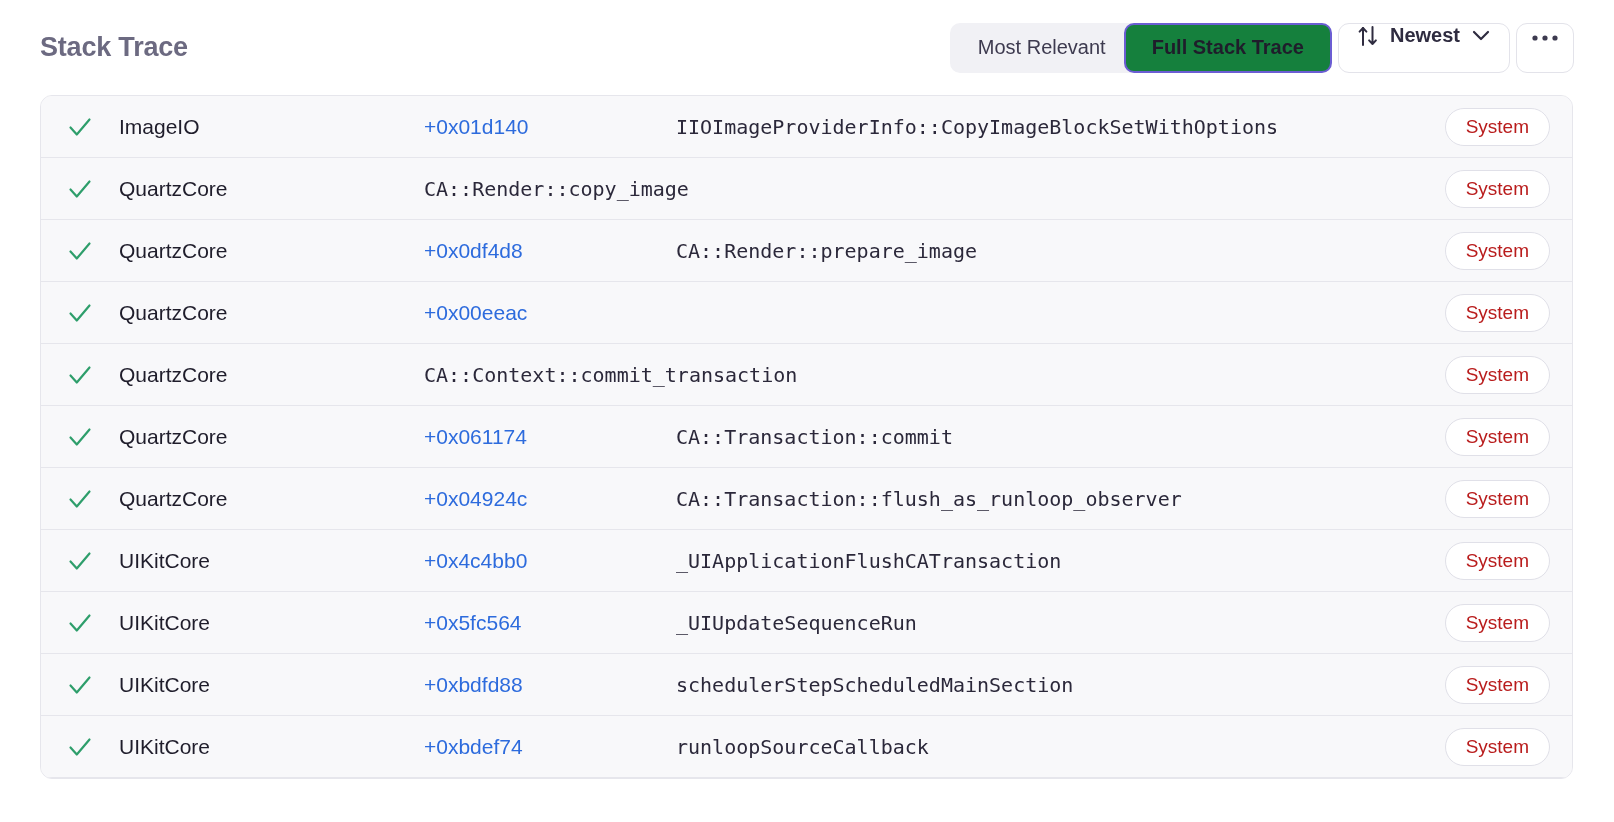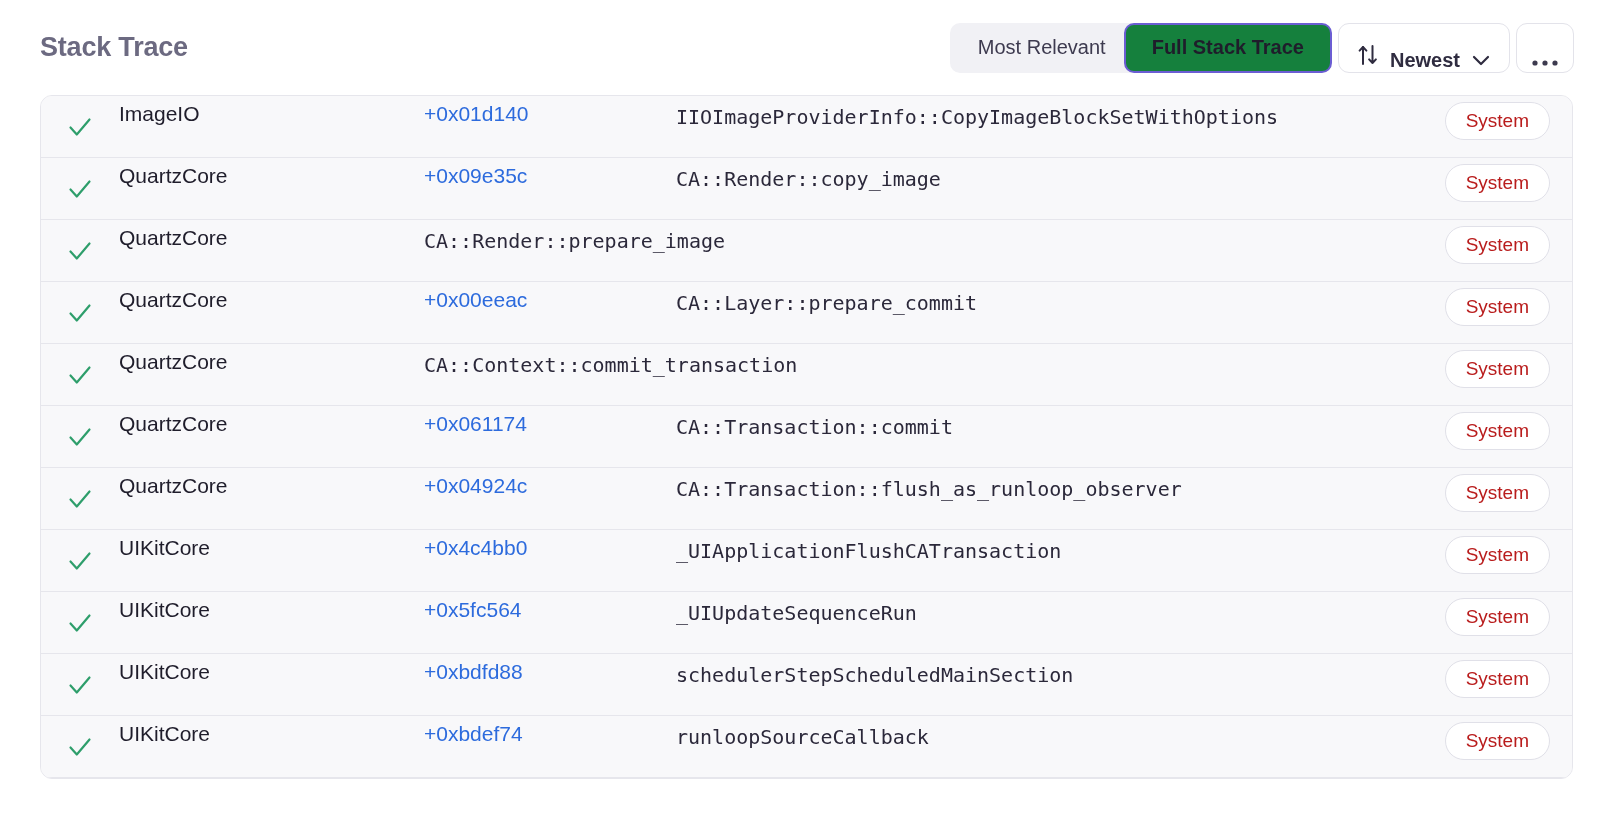--- a/index.html
+++ b/index.html
@@ -78,21 +78,21 @@
     border: 2px solid #6b5dd3;
     font-weight: 700;
     color: #1f1d2b;
     position: relative;
     z-index: 2;
   }
 
   .pill-btn {
     height: 50px;
     display: flex;
-    align-items: flex-end;
+    align-items: flex-start;
     gap: 11px;
     padding: 0 18px;
     border: 1px solid #e3e3ea;
     border-radius: 11px;
     background: #ffffff;
     font-size: 20px;
     font-weight: 700;
     color: #2f2c40;
     white-space: nowrap;
     cursor: pointer;
@@ -115,20 +115,21 @@
     top: 95px;
     width: 1533px;
     border: 1px solid #e6e6ec;
     border-radius: 12px;
     background: #f8f8fa;
     overflow: hidden;
   }
 
   .frame-row {
     display: flex;
+    align-items: center;
     min-height: 62px;
     padding: 6px 22px 6px 26px;
     border-bottom: 1px solid #e6e6ec;
     background: #f8f8fa;
   }
   .frame-row:last-child { border-bottom: 1px solid #e6e6ec; }
 
   .col-check {
     width: 52px;
     flex: 0 0 52px;
@@ -245,49 +246,48 @@
     </div>
   </div>
 
   <div class="frame-row">
     <div class="col-check">
       <svg width="26" height="26" viewBox="0 0 26 26" fill="none">
         <path d="M3.5 13.5 L9.8 20.5 L22.5 5.5" stroke="#2e9e6b" stroke-width="2.2" stroke-linecap="round" stroke-linejoin="round"></path>
       </svg>
     </div>
     <div class="col-image">QuartzCore</div>
-    <div class="col-offset">+0x09e35c</div>
     <div class="col-symbol">CA::Render::copy_image</div>
     <div class="col-badge">
       <span class="badge">System</span>
     </div>
   </div>
 
   <div class="frame-row">
     <div class="col-check">
       <svg width="26" height="26" viewBox="0 0 26 26" fill="none">
         <path d="M3.5 13.5 L9.8 20.5 L22.5 5.5" stroke="#2e9e6b" stroke-width="2.2" stroke-linecap="round" stroke-linejoin="round"></path>
       </svg>
     </div>
     <div class="col-image">QuartzCore</div>
+    <div class="col-offset">+0x0df4d8</div>
     <div class="col-symbol">CA::Render::prepare_image</div>
     <div class="col-badge">
       <span class="badge">System</span>
     </div>
   </div>
 
   <div class="frame-row">
     <div class="col-check">
       <svg width="26" height="26" viewBox="0 0 26 26" fill="none">
         <path d="M3.5 13.5 L9.8 20.5 L22.5 5.5" stroke="#2e9e6b" stroke-width="2.2" stroke-linecap="round" stroke-linejoin="round"></path>
       </svg>
     </div>
     <div class="col-image">QuartzCore</div>
     <div class="col-offset">+0x00eeac</div>
-    <div class="col-symbol">CA::Layer::prepare_commit</div>
     <div class="col-badge">
       <span class="badge">System</span>
     </div>
   </div>
 
   <div class="frame-row">
     <div class="col-check">
       <svg width="26" height="26" viewBox="0 0 26 26" fill="none">
         <path d="M3.5 13.5 L9.8 20.5 L22.5 5.5" stroke="#2e9e6b" stroke-width="2.2" stroke-linecap="round" stroke-linejoin="round"></path>
       </svg>

